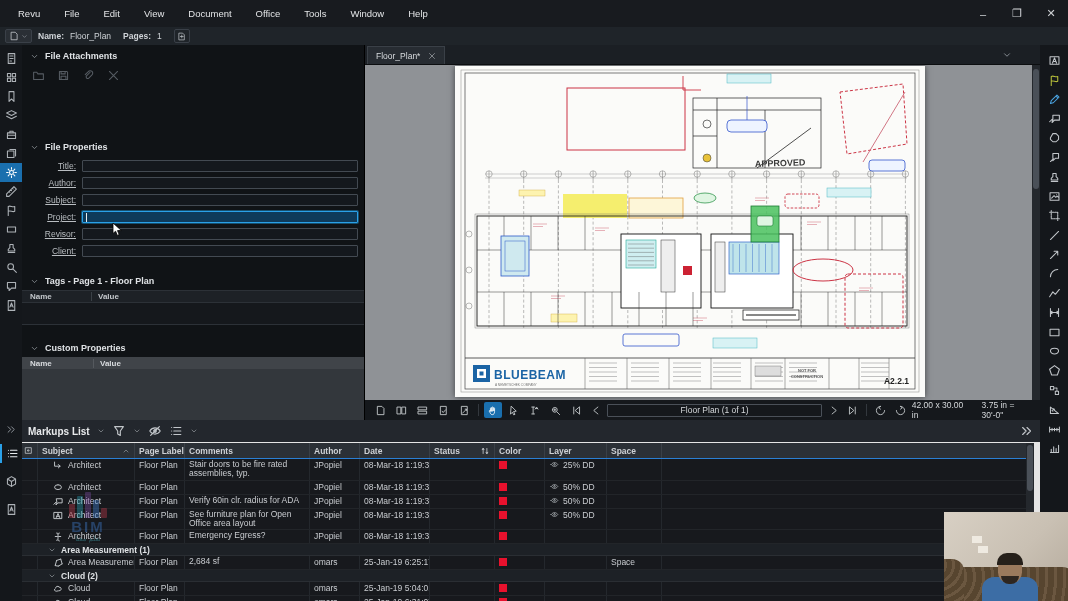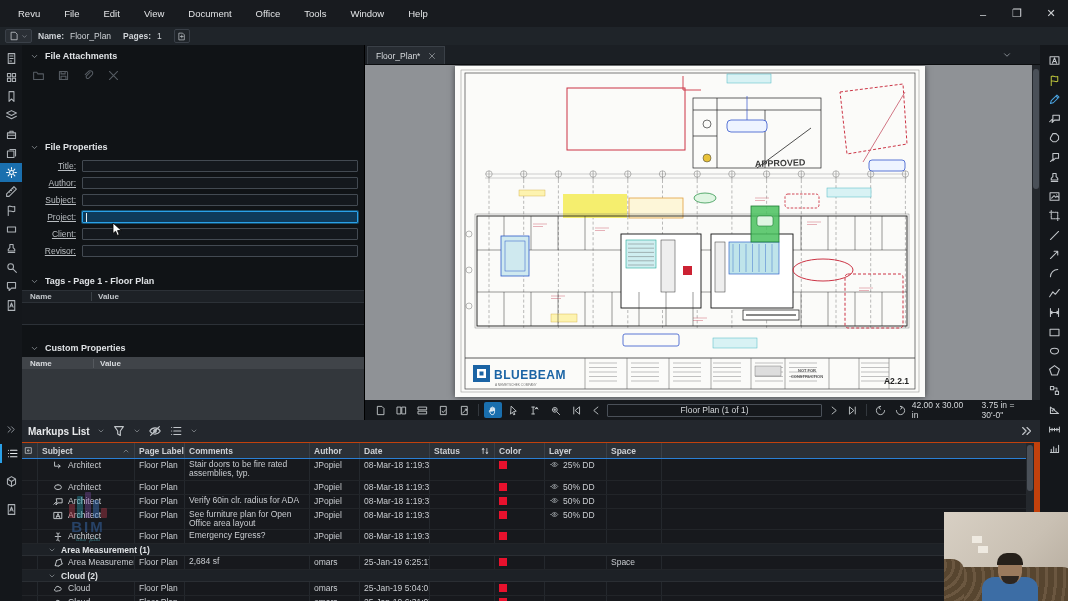--- a/index.html
+++ b/index.html
@@ -87,21 +87,21 @@
                 align-items:center; justify-content:center; color:#d5d8db; font-size:8.5px; }
   .vt-right { margin-left:auto; display:flex; gap:14px; color:#d5d8db; font-size:8.5px; }
 
   
   .right-strip { position:absolute; left:1040px; top:45px; width:28px; height:556px; background:#14171b;
                  display:flex; flex-direction:column; align-items:center; padding-top:6px; gap:0; }
   .rs-icon { width:22px; height:19.4px; display:flex; align-items:center; justify-content:center; color:#c2c6ca; }
   .rs-icon .icon { width:13px; height:13px; }
 
   
-  .markups { position:absolute; left:0; top:420px; width:1040px; height:181px; background:#c2410c; }
+  .markups { position:absolute; left:0; top:420px; width:1040px; height:181px; background:#e5e5e5; }
   .m-strip { position:absolute; left:0; top:0; width:22px; height:181px; background:#14171b;
              display:flex; flex-direction:column; align-items:center; gap:9px; padding-top:4px; }
   .m-strip .chev { color:#9aa0a6; width:11px; height:11px; }
   .m-strip .strip-icon.active { background:transparent; color:#e8ecef; border-left:2px solid #2aa0e8; }
   .m-header { position:absolute; left:22px; top:0; width:1018px; height:22px; background:#23272d;
               display:flex; align-items:center; gap:7px; padding:0 6px; }
   .m-title { font-weight:bold; font-size:10px; color:#e8eaec; }
   .mh-icon { width:14px; height:14px; color:#c2c6ca; }
   .mh-chev { width:8px; height:8px; color:#9aa0a6; }
   .search-box { display:flex; align-items:center; gap:5px; background:#2b3037; border:1px solid #3d444c;
@@ -358,25 +358,25 @@
           <span class="field-label">Subject:</span>
    <div class="field-input"></div>
         </div>
         <div class="field-row">
           <span class="field-label">Project:</span>
    <div class="field-input focused">
             <span class="caret"></span>
           </div>
         </div>
         <div class="field-row">
+          <span class="field-label">Revisor:</span>
+   <div class="field-input"></div>
+        </div>
+        <div class="field-row">
           <span class="field-label">Client:</span>
-   <div class="field-input"></div>
-        </div>
-        <div class="field-row">
-          <span class="field-label">Revisor:</span>
    <div class="field-input"></div>
         </div>
       </div>
     <div style="height:8px"></div>
     <div class="section-head">
       <span class="icon">
           <svg viewBox="0 0 16 16" class="">
             <path d="M4 6l4 4 4-4"></path>
           </svg>
         </span>

